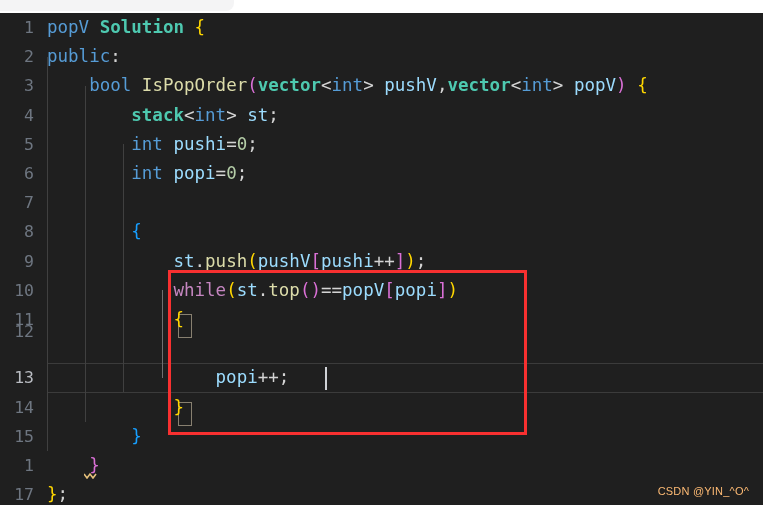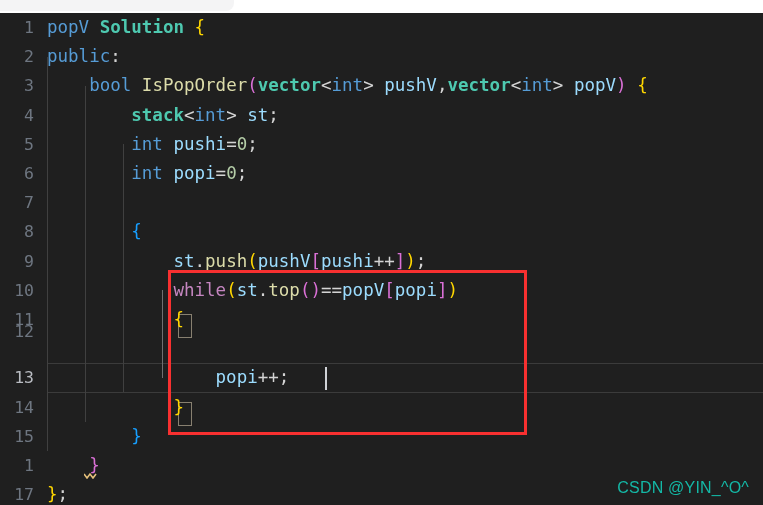--- a/index.html
+++ b/index.html
@@ -105,23 +105,23 @@
   
   #squiggle {
     position: absolute;
     pointer-events: none;
   }
 
   
   #watermark {
     position: absolute;
     right: 14px; bottom: 8px;
-    color: #14b8a6;
+    color: #fdba74;
     font-family: "Liberation Sans", sans-serif;
-    font-size: 16px;
+    font-size: 11px;
     letter-spacing: 0.2px;
   }
 
   
   .t-key      { color: #569cd6; }  
   .t-ctrl     { color: #c586c0; }  
   .t-type     { color: #4ec9b0; font-weight: bold; }  
   .t-fn       { color: #dcdcaa; }  
   .t-var      { color: #9cdcfe; }  
   .t-num      { color: #b5cea8; }  

